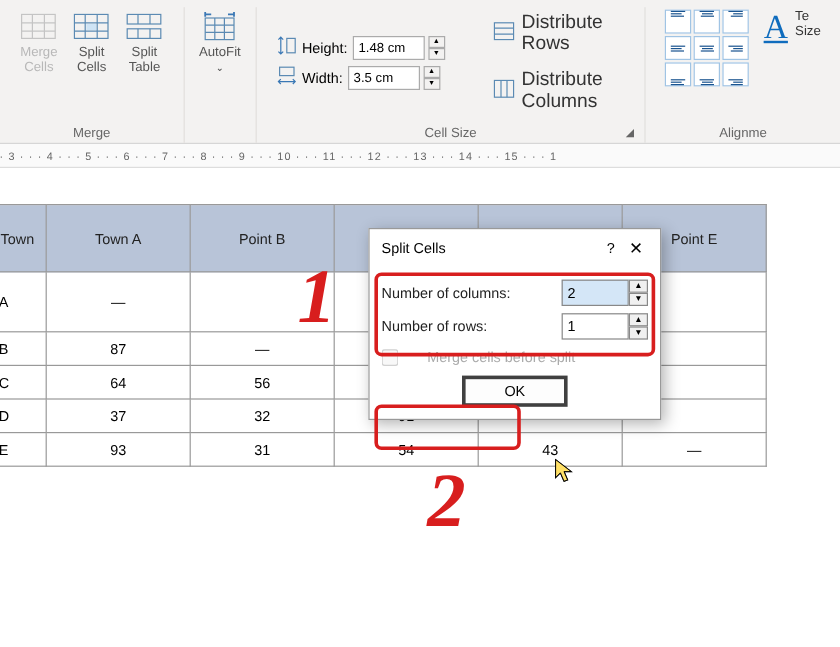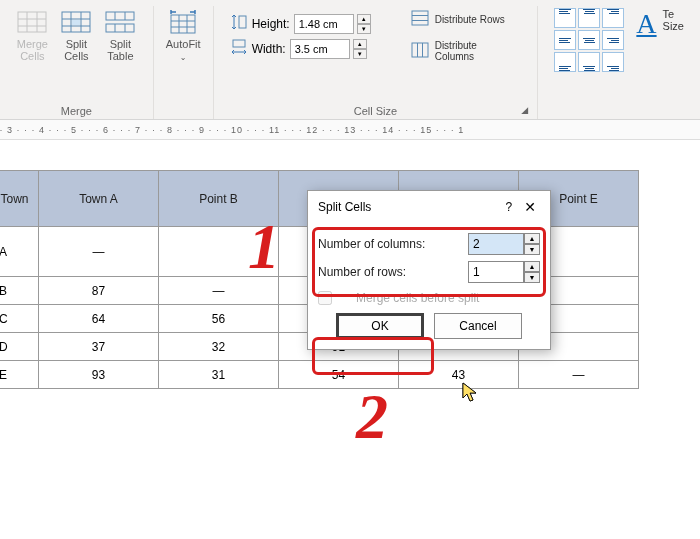--- a/index.html
+++ b/index.html
@@ -14,21 +14,21 @@
 .ribbon-label { font-size: 11px; text-align: center; line-height: 1.1; color: #555; }
 .ribbon-btn.disabled .ribbon-label { color: #b8b8b8; }
 .ribbon-group-name { font-size: 11px; color: #666; padding: 4px 0 2px 0; }
 .dialog-launcher { position: absolute; bottom: 2px; right: 4px; width: 12px; height: 12px; font-size: 9px; color: #666; cursor: pointer; }
 
 .cell-size-group { display: flex; flex-direction: column; gap: 4px; padding: 2px 8px; justify-content: center; }
 .size-row { display: flex; align-items: center; gap: 4px; }
 .size-input { width: 60px; height: 20px; border: 1px solid #ababab; background: #fff; padding: 0 4px; font-size: 11px; }
 .spinner { display: inline-flex; flex-direction: column; margin-left: -1px; }
 .spinner-btn { width: 14px; height: 10px; border: 1px solid #ababab; background: #f3f2f1; font-size: 6px; display: flex; align-items: center; justify-content: center; cursor: pointer; }
-.dist-btn { display: flex; align-items: center; gap: 6px; padding: 2px 6px; cursor: pointer; color: #333; font-size: 10px; }
+.dist-btn { display: flex; align-items: center; gap: 6px; padding: 2px 6px; cursor: pointer; color: #333; font-size: 16px; }
 
 .align-group { padding: 2px 8px; display: flex; gap: 12px; }
 .align-col { display: flex; flex-direction: column; gap: 2px; }
 .align-grid { display: grid; grid-template-columns: repeat(3, 22px); grid-template-rows: repeat(3, 20px); gap: 2px; }
 .align-cell { border: 1px solid #a0c4e4; background: #fff; width: 22px; height: 20px; cursor: pointer; display: flex; align-items: center; justify-content: center; }
 .align-lines { display: flex; flex-direction: column; gap: 1px; width: 12px; }
 .align-lines span { height: 1px; background: #1a5490; display: block; }
 
 .ruler { height: 20px; background: #fafafa; border-bottom: 1px solid #ddd; position: relative; font-size: 9px; color: #666; overflow: hidden; }
 .ruler-strip { position: absolute; top: 2px; left: -40px; right: 0; height: 16px; display: flex; align-items: center; }
@@ -261,20 +261,23 @@
       <div class="align-col">
         <div style="display:flex;gap:6px">
           <span class="underline-a">A</span>
           <div style="display:flex;flex-direction:column;font-size:11px;color:#333">
             <span>Te</span>
             <span>Size</span>
           </div>
         </div>
       </div>
     </div>
+    <div class="grp-footer">
+        <div class="ribbon-group-name">Alignme</div>
+      </div>
   </div>
 </div>
 
 <div class="ruler">
   <div class="ruler-strip">
       <span class="ruler-text">· · 2 · · · 3 · · · 4 · · · 5 · · · 6 · · · 7 · · · 8 · · · 9 · · · 10 · · · 11 · · · 12 · · · 13 · · · 14 · · · 15 · · · 1</span>
     </div>
 </div>
 
 <div class="doc-area">
@@ -362,21 +365,20 @@
             <span class="dlg-spinner-btn">▼</span>
           </span>
       </span>
     </div>
     <label class="merge-check">
       <input type="checkbox" disabled="" style="">
       <span>Merge cells before split</span>
     </label>
     <div class="dialog-buttons">
       <button class="dlg-btn primary">OK</button>
-      <button class="dlg-btn">Cancel</button>
     </div>
   </div>
 </div>
 
 <div class="red-box" style="top:227px;left:312px;width:234px;height:70px"></div>
 <div class="red-box" style="top:337px;left:312px;width:122px;height:38px"></div>
 <div class="annot-num" style="top:210px;left:248px">1</div>
 <div class="annot-num" style="top:380px;left:356px">2</div>
 
 <div class="cursor" style="top:382px;left:462px">

